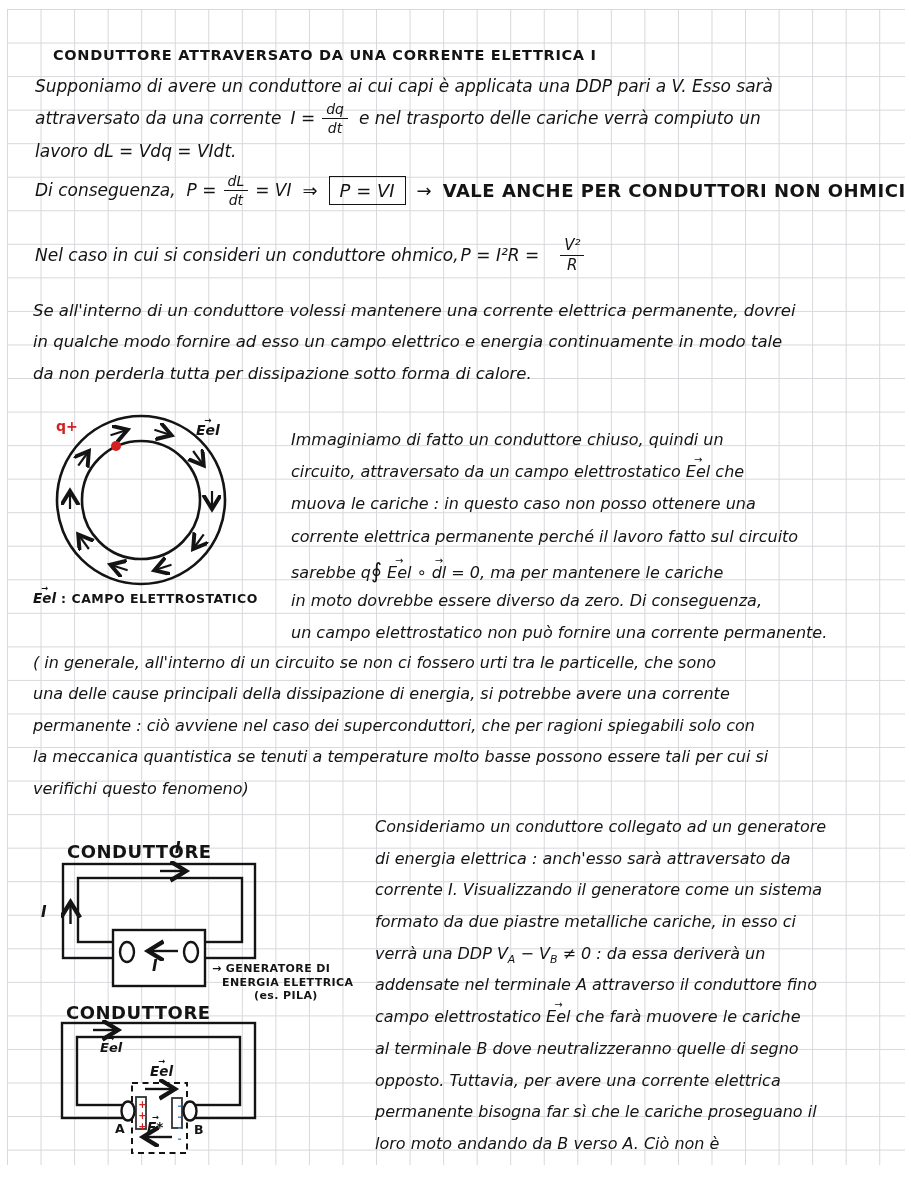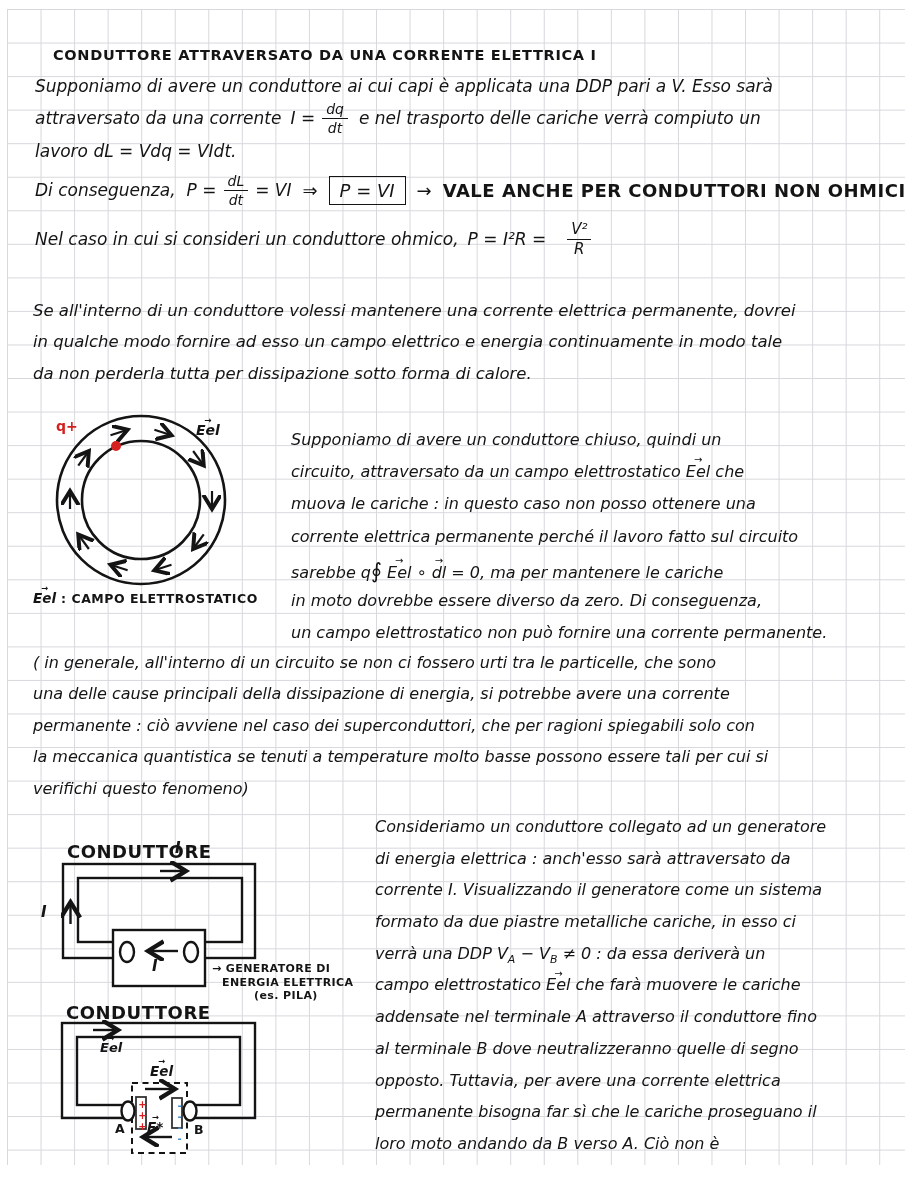--- a/index.html
+++ b/index.html
@@ -67,21 +67,21 @@
         <span class="den">dt</span>
       </span>
       <span>= VI</span>
     </span>
     <span class="big">⇒</span>
     <span class="boxed">P = VI</span>
     <span class="big">→</span>
     <span class="caps">VALE ANCHE PER CONDUTTORI NON OHMICI</span>
   </div>
 
-  <div class="abs row" style="left:35px; top:212px; height:54px; gap:9px;">
+  <div class="abs row" style="left:35px; top:228px; height:54px; gap:2px;">
     <span class="hand hand17">Nel caso in cui si consideri un conduttore ohmico,</span>
     <span class="math">
       <span>P = I²R =</span>
       <span class="frac" style="font-size:15px;margin-left:16px;">
         <span class="num">V²</span>
         <span class="den">R</span>
       </span>
     </span>
   </div>
 
@@ -116,21 +116,21 @@
     <circle cx="63" cy="39" r="5" fill="#d42020"></circle>
   </svg>
   <div class="abs red" style="left:56px; top:418px; font-weight:bold; font-size:14px;">q+</div>
   <div class="abs" style="left:196px; top:422px; font-size:14px; font-weight:bold;"><span class="vec">Eel</span></div>
   <div class="abs" style="left:33px; top:588px;">
     <span class="vec" style="font-size:13.5px; font-weight:bold;">Eel</span>
     <span class="caps" style="font-size:12.5px;">: CAMPO ELETTROSTATICO</span>
   </div>
 
   <div class="abs hand col32" style="left:291px; top:430px; font-size:16px;">
-    <div>Supponiamo di avere un conduttore chiuso, quindi un</div>
+    <div>Immaginiamo di fatto un conduttore chiuso, quindi un</div>
     <div>
       <span>circuito, attraversato da un campo elettrostatico</span>
       <span class="vec">Eel</span>
       <span>che</span>
     </div>
     <div>muova le cariche : in questo caso non posso ottenere una</div>
     <div>corrente elettrica permanente perché il lavoro fatto sul circuito</div>
     <div>
       <span>sarebbe q</span><span class="oint">∮</span>
       <span class="vec">Eel</span>
@@ -208,24 +208,24 @@
   <div class="abs hand col317" style="left:375px; top:817px; font-size:16px;">
     <div>Consideriamo un conduttore collegato ad un generatore</div>
     <div>di energia elettrica : anch'esso sarà attraversato da</div>
     <div>corrente I. Visualizzando il generatore come un sistema</div>
     <div>formato da due piastre metalliche cariche, in esso ci</div>
     <div>
       <span>verrà una DDP  V</span><sub>A</sub>
       <span>− V</span><sub>B</sub>
       <span>≠ 0 : da essa deriverà un</span>
     </div>
+    <div>addensate nel terminale A attraverso il conduttore fino</div>
     <div>
       <span>campo elettrostatico</span>
       <span class="vec">Eel</span>
       <span>che farà muovere le cariche</span>
     </div>
-    <div>addensate nel terminale A attraverso il conduttore fino</div>
     <div>al terminale B dove neutralizzeranno quelle di segno</div>
     <div>opposto. Tuttavia, per avere una corrente elettrica</div>
     <div>permanente bisogna far sì che le cariche proseguano il</div>
     <div>loro moto andando da B verso A. Ciò non è</div>
   </div>
 </div>
 
 </body></html>

